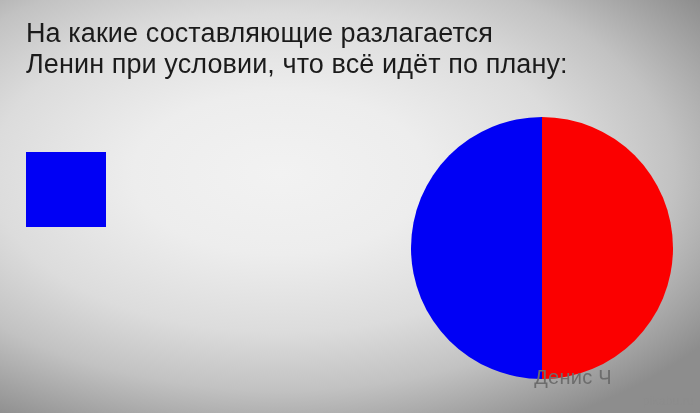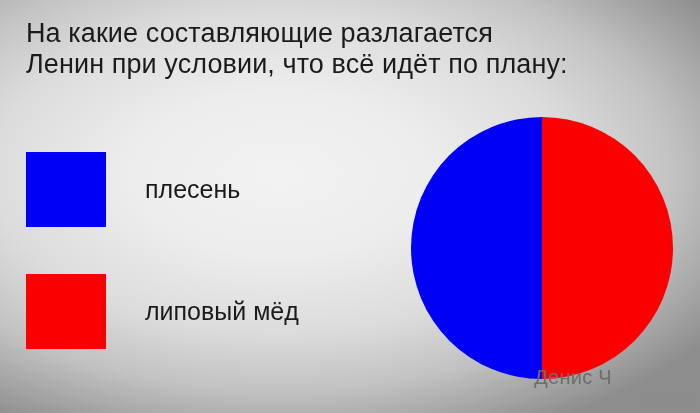--- a/index.html
+++ b/index.html
@@ -86,25 +86,20 @@
 <body>
 
 <div class="canvas">
 
   <div class="title">На какие составляющие разлагается
 Ленин при условии, что всё идёт по плану:</div>
 
   <div class="legend">
     <div class="legend-row">
       <div class="swatch" style="background:#0000f5;"></div>
-      <div class="legend-label">плесень</div>
-    </div>
-    <div class="legend-row">
-      <div class="swatch" style="background:#fb0000;"></div>
-      <div class="legend-label">липовый мёд</div>
     </div>
   </div>
 
   <div class="pie-wrap">
     <div class="pie" style="background: conic-gradient(from 180deg, #0000f5 0deg 180deg, #fb0000 180deg 360deg);"></div>
   </div>
 
   <div class="signature">Денис Ч</div>
   <div class="watermark">pikabu.ru</div>
 

